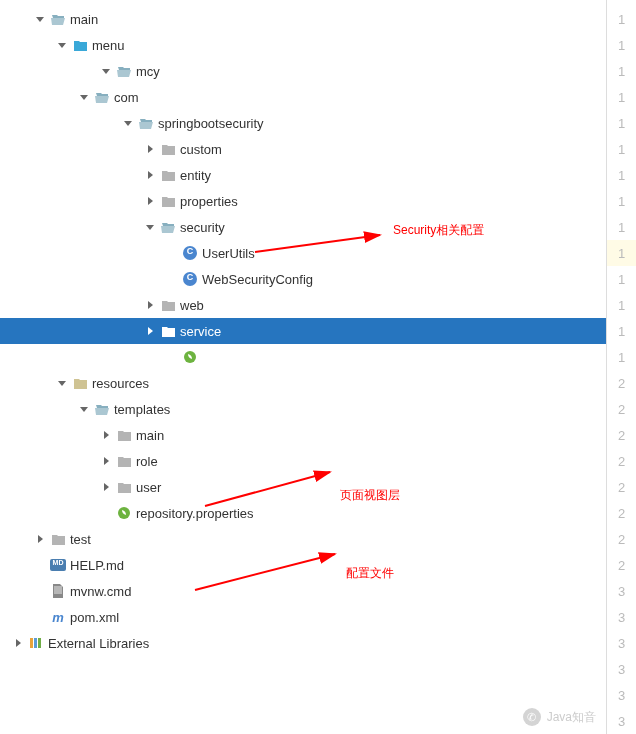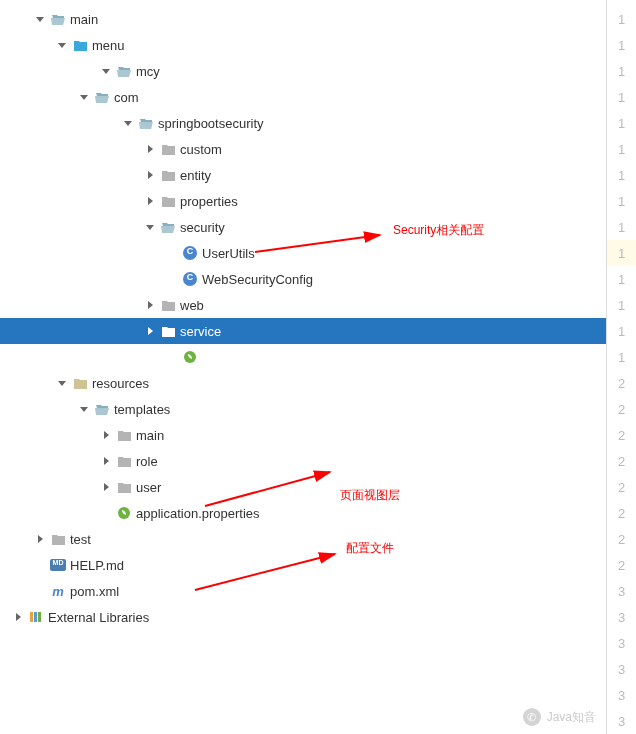--- a/index.html
+++ b/index.html
@@ -299,21 +299,21 @@
       </div>
       <div class="tree-row">
         <span class="indent" style="width:98px"></span>
         <span class="arrow"></span>
         <span class="icon spring-icon">
           <svg width="14" height="14" viewBox="0 0 14 14">
             <circle cx="7" cy="7" r="6" fill="#6db33f"></circle>
             <path d="M5 4 Q9 5 9 9 Q5 8 5 4" fill="#fff"></path>
           </svg>
         </span>
-        <span class="label">application.properties</span>
+        <span class="label">repository.properties</span>
       </div>
       <div class="tree-row">
         <span class="indent" style="width:32px"></span>
         <span class="arrow">
           <svg width="10" height="10" viewBox="0 0 10 10">
             <path fill="currentColor" d="M3 1 L8 5 L3 9 z"></path>
           </svg>
         </span>
         <span class="icon folder-closed">
           <svg width="15" height="13" viewBox="0 0 15 13">
@@ -322,20 +322,31 @@
         </span>
         <span class="label">test</span>
       </div>
       <div class="tree-row">
         <span class="indent" style="width:32px"></span>
         <span class="arrow"></span>
         <span class="icon">
           <span class="md-icon">MD</span>
         </span>
         <span class="label">HELP.md</span>
+      </div>
+      <div class="tree-row">
+        <span class="indent" style="width:32px"></span>
+        <span class="arrow"></span>
+        <span class="icon file-icon">
+          <svg width="12" height="14" viewBox="0 0 12 14">
+            <path fill="currentColor" d="M1 0h7l3 3v11H1z"></path>
+            <path fill="#fff" d="M2 3h8M2 5h8M2 7h8M2 9h8" stroke="#fff" stroke-width="0.8"></path>
+          </svg>
+        </span>
+        <span class="label">mvnw.cmd</span>
       </div>
       <div class="tree-row">
         <span class="indent" style="width:32px"></span>
         <span class="arrow"></span>
         <span class="icon maven-icon">m</span>
         <span class="label">pom.xml</span>
       </div>
       <div class="tree-row">
         <span class="indent" style="width:10px"></span>
         <span class="arrow">
@@ -381,21 +392,21 @@
       <div class="gutter-line">3</div>
       <div class="gutter-line">3</div>
       <div class="gutter-line">3</div>
       <div class="gutter-line">3</div>
       <div class="gutter-line">3</div>
     </div>
 </div>
 
 <div class="annotation" style="top: 222px; left: 393px;">Security相关配置</div>
 <div class="annotation" style="top: 487px; left: 340px;">页面视图层</div>
-<div class="annotation" style="top: 540px; left: 346px; font-family: Liberation Mono, monospace;">配置文件</div>
+<div class="annotation" style="top: 565px; left: 346px; font-family: Liberation Mono, monospace;">配置文件</div>
 
 <svg class="arrow-svg" style="top:230px; left:250px;" width="140" height="30">
   <defs>
       <marker id="ah1" markerWidth="10" markerHeight="10" refX="8" refY="3" orient="auto">
         <path d="M0,0 L0,6 L9,3 z" fill="#ff0000"></path>
       </marker>
     </defs>
   <line x1="5" y1="22" x2="130" y2="5" stroke="#ff0000" stroke-width="2" marker-end="url(#ah1)"></line>
 </svg>
 <svg class="arrow-svg" style="top:464px; left:200px;" width="140" height="50">

